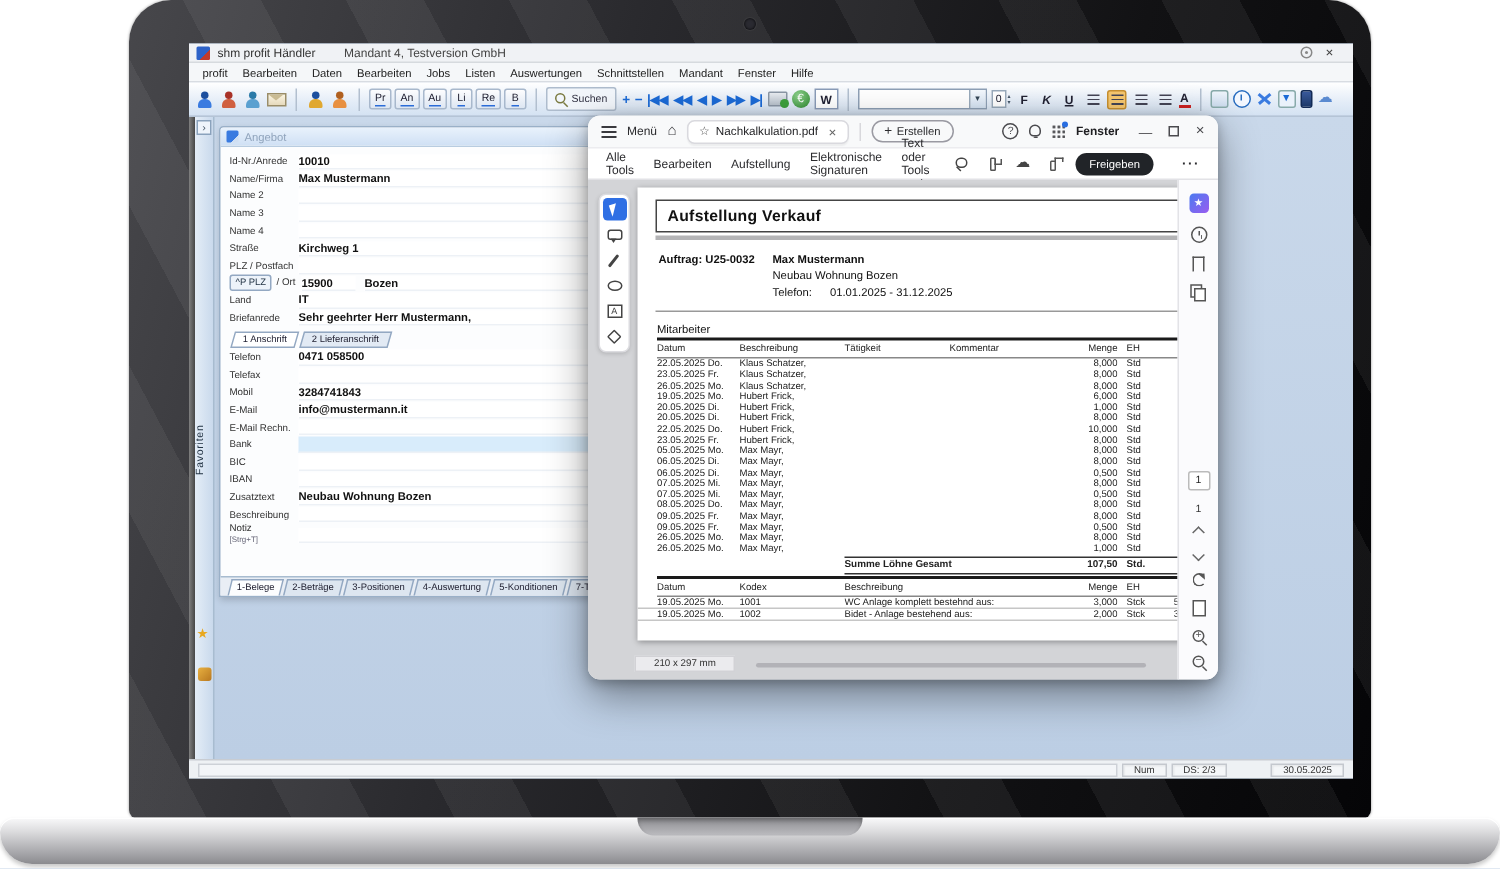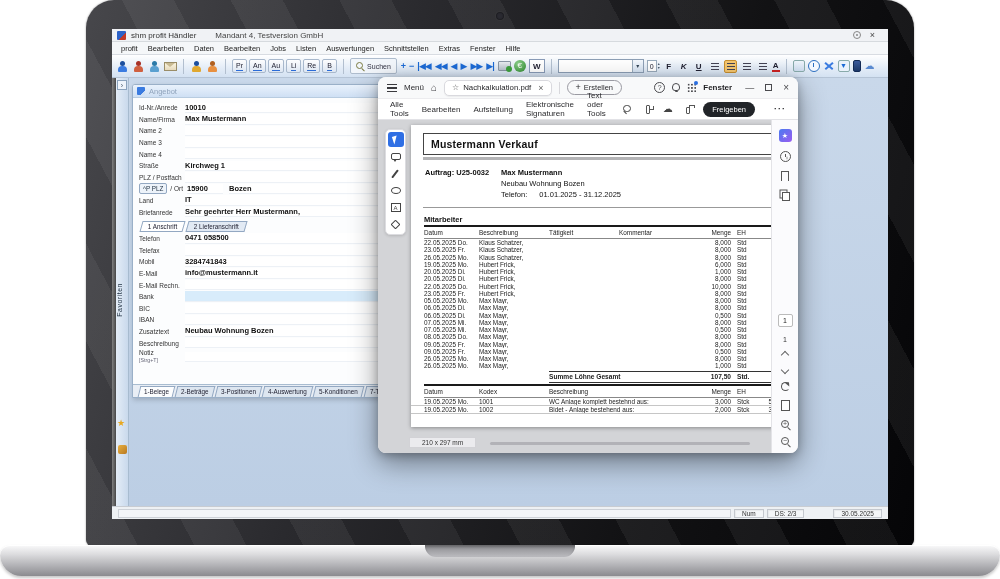--- a/index.html
+++ b/index.html
@@ -5,21 +5,21 @@
   *{box-sizing:border-box;margin:0;padding:0}
   body{width:1000px;height:579px;position:relative;background:#fff;font-family:"Liberation Sans","DejaVu Sans",sans-serif;overflow:hidden}
 
   
   .screen-shell{position:absolute;left:86px;top:0;width:828px;height:546px;border-radius:28px 28px 6px 6px;
     background:linear-gradient(105deg,#47474b 0%,#2a2a2e 35%,#121214 70%,#050507 100%);box-shadow:0 0 2px rgba(0,0,0,.4);overflow:hidden}
   .screen-shell::after{content:"";position:absolute;inset:0;border-radius:inherit;
     background:repeating-linear-gradient(62deg,rgba(255,255,255,.055) 0 46px,rgba(255,255,255,0) 46px 96px);pointer-events:none}
   .camera{position:absolute;left:410px;top:12px;width:8px;height:8px;border-radius:50%;background:#2a2a31;
     box-shadow:inset 0 0 2px #000,0 0 1px rgba(255,255,255,.25);z-index:3}
-  .screen{position:absolute;left:26px;top:29px;width:776px;height:490px;background:#c3d3e6;overflow:hidden;z-index:2}
+  .screen{position:absolute;left:40px;top:29px;width:776px;height:490px;background:#c3d3e6;overflow:hidden;z-index:2}
   .base{position:absolute;left:0;top:545px;width:1000px;height:31px;border-radius:10px 10px 22px 22px;
     background:linear-gradient(180deg,#fafafb 0%,#dcdcde 30%,#ababaf 72%,#8b8b8f 100%);
     box-shadow:inset 0 1px 0 #fff,0 2px 3px rgba(0,0,0,.22)}
   .notch{position:absolute;left:425px;top:0;width:150px;height:12px;border-radius:0 0 11px 11px;
     background:linear-gradient(180deg,#8a8a8e,#bcbcc0);box-shadow:inset 0 2px 3px rgba(0,0,0,.28)}
 
   
   .app{position:absolute;inset:0;display:flex;flex-direction:column;background:#c3d3e6}
   .app-titlebar{height:13px;background:#f0f2f5;border-bottom:1px solid #d6dade;display:flex;align-items:center;gap:5px;padding:0 5px;font-size:8px;color:#333;flex:0 0 auto}
   .tb-icon{width:9px;height:9px;background:linear-gradient(135deg,#2d62c8 60%,#c23a2a 60%);border-radius:1px}
@@ -179,21 +179,21 @@
   .hb-meta{font-size:6px;color:#222;line-height:7.5px;text-align:left}
   .m-l{display:inline-block;width:25px}
   .m-v{display:inline-block;min-width:38px;text-align:right}
   .doc-headerbar{margin:2px 12px 0 12px;height:3px;background:#b4b4b6}
   .doc-info{margin:7px 16px 0 14px;font-size:7.5px;color:#111}
   .di-row{height:11px;line-height:11px;display:flex}
   .di-l{width:76px;font-weight:bold;flex:0 0 auto}
   .b{font-weight:bold}
   .zr{margin-left:12px}
   .doc-hr{margin:7px 12px 0 12px;height:1px;background:#999}
-  .sec-title{margin:7px 16px 0 13px;font-size:7.5px;font-weight:bold;color:#111}
+  .sec-title{margin:7px 16px 0 13px;font-size:7.5px;font-weight:normal;color:#111}
   .thick{margin:1px 16px 0 13px;height:2px;background:#1a1a1a}
   .tgrid{display:grid;padding:0 16px 0 13px;color:#222}
   .tg8{grid-template-columns:55px 70px 70px 89px 23px 26px 40px 44px}
   .tg7{grid-template-columns:55px 70px 159px 23px 26px 40px 44px}
   .thead{font-size:6.4px;height:8px;line-height:8px;margin-top:2px}
   .hair{margin:1px 16px 0 13px;height:1px;background:#888}
   .trow{font-size:6.4px;height:7.25px;line-height:7.3px;overflow:hidden}
   .trow span{overflow:hidden;white-space:nowrap}
   .mat-sep{border-bottom:1px solid #c6c6c6;height:8px;line-height:7px}
   .c-r{text-align:right}
@@ -226,21 +226,21 @@
         </div>
         <div class="app-menubar" id="menubar">
             <span class="menu-item">profit</span>
             <span class="menu-item">Bearbeiten</span>
             <span class="menu-item">Daten</span>
             <span class="menu-item">Bearbeiten</span>
             <span class="menu-item">Jobs</span>
             <span class="menu-item">Listen</span>
             <span class="menu-item">Auswertungen</span>
             <span class="menu-item">Schnittstellen</span>
-            <span class="menu-item">Extras</span>
+            <span class="menu-item">Mandant</span>
             <span class="menu-item">Fenster</span>
             <span class="menu-item">Hilfe</span>
           </div>
         <div class="app-toolbar">
           <span class="pp"></span>
           <span class="pp pp-red"></span>
           <span class="pp pp-grp"></span>
           <span class="mail-ic"></span>
           <span class="tsep"></span>
           <span class="pp pp-pair"></span>
@@ -493,21 +493,21 @@
             <span class="mt">
                 <span class="mt-txt"></span>
               </span>
             <span class="mt">
                 <span class="mt-sig"></span>
               </span>
           </div>
 
           <div class="page">
             <div class="doc-headerbox">
-              <span class="hb-title">Mustermann Verkauf</span>
+              <span class="hb-title">Aufstellung Verkauf</span>
               <span class="hb-meta">
                 <div><span class="m-l">Seite:</span><span class="m-v">1</span></div>
                 <div><span class="m-l">Datum:</span><span class="m-v">30.05.2025</span></div>
               </span>
             </div>
             <div class="doc-headerbar"></div>
             <div class="doc-info">
               <div class="di-row">
                   <span class="di-l">Auftrag: U25-0032</span>
                   <span class="b">Max Mustermann</span>

